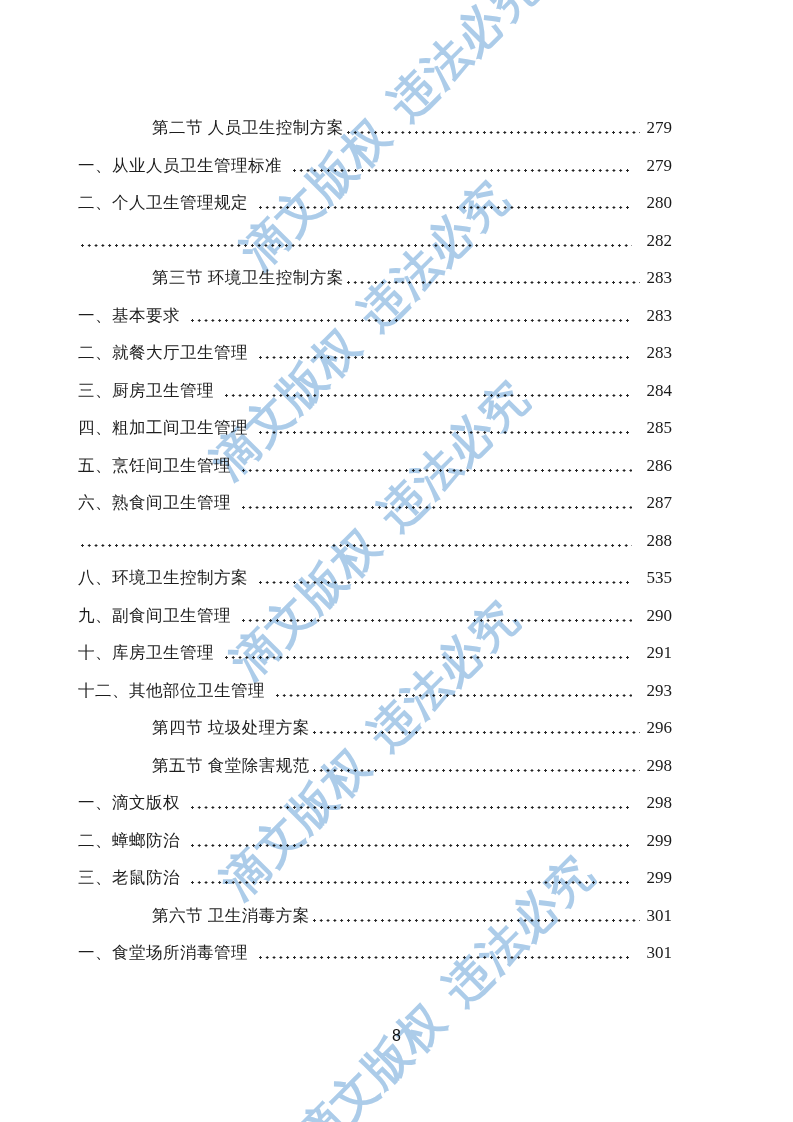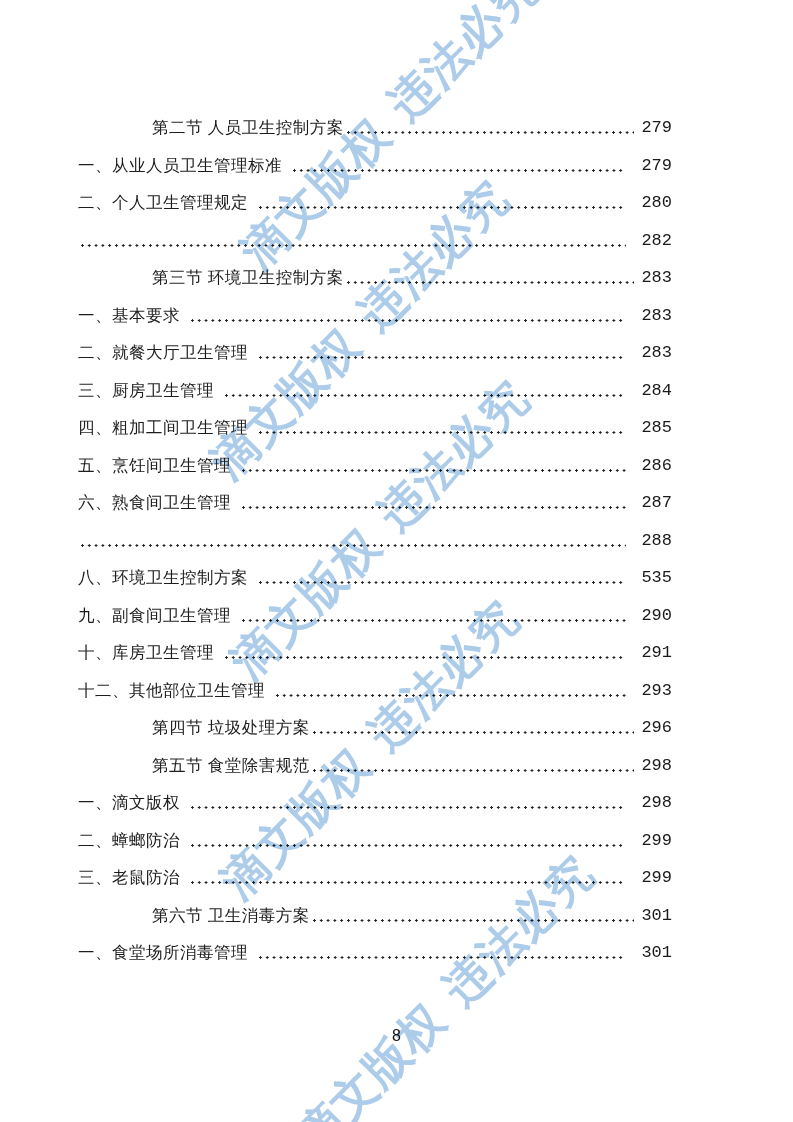--- a/index.html
+++ b/index.html
@@ -22,21 +22,21 @@
     letter-spacing:0.5px;
   }
   .dots{flex:1 1 auto;position:relative;min-width:10px;}
   .dots::after{
     content:"";position:absolute;left:3px;right:4px;top:22px;height:3px;
     background-image:radial-gradient(circle 1.3px at 1.5px 1.5px,#222 98%,transparent 100%);
     background-size:6.8px 3px;background-repeat:repeat-x;
   }
   .toc-page{
     align-self:center;margin-left:3px;white-space:nowrap;
-    font-family:Liberation Mono, monospace;
+    font-family:Liberation Serif, serif;
     font-size:17px;line-height:37.5px;color:#1a1a1a;
   }
 
   
   .watermark-layer{position:absolute;inset:0;pointer-events:none;}
   .wm{
     position:absolute;white-space:nowrap;
     font-family:"Liberation Sans","DejaVu Sans",sans-serif;
     font-weight:bold;font-size:46px;letter-spacing:1px;word-spacing:7px;
     transform:translate(-50%,-50%) rotate(-45deg);

